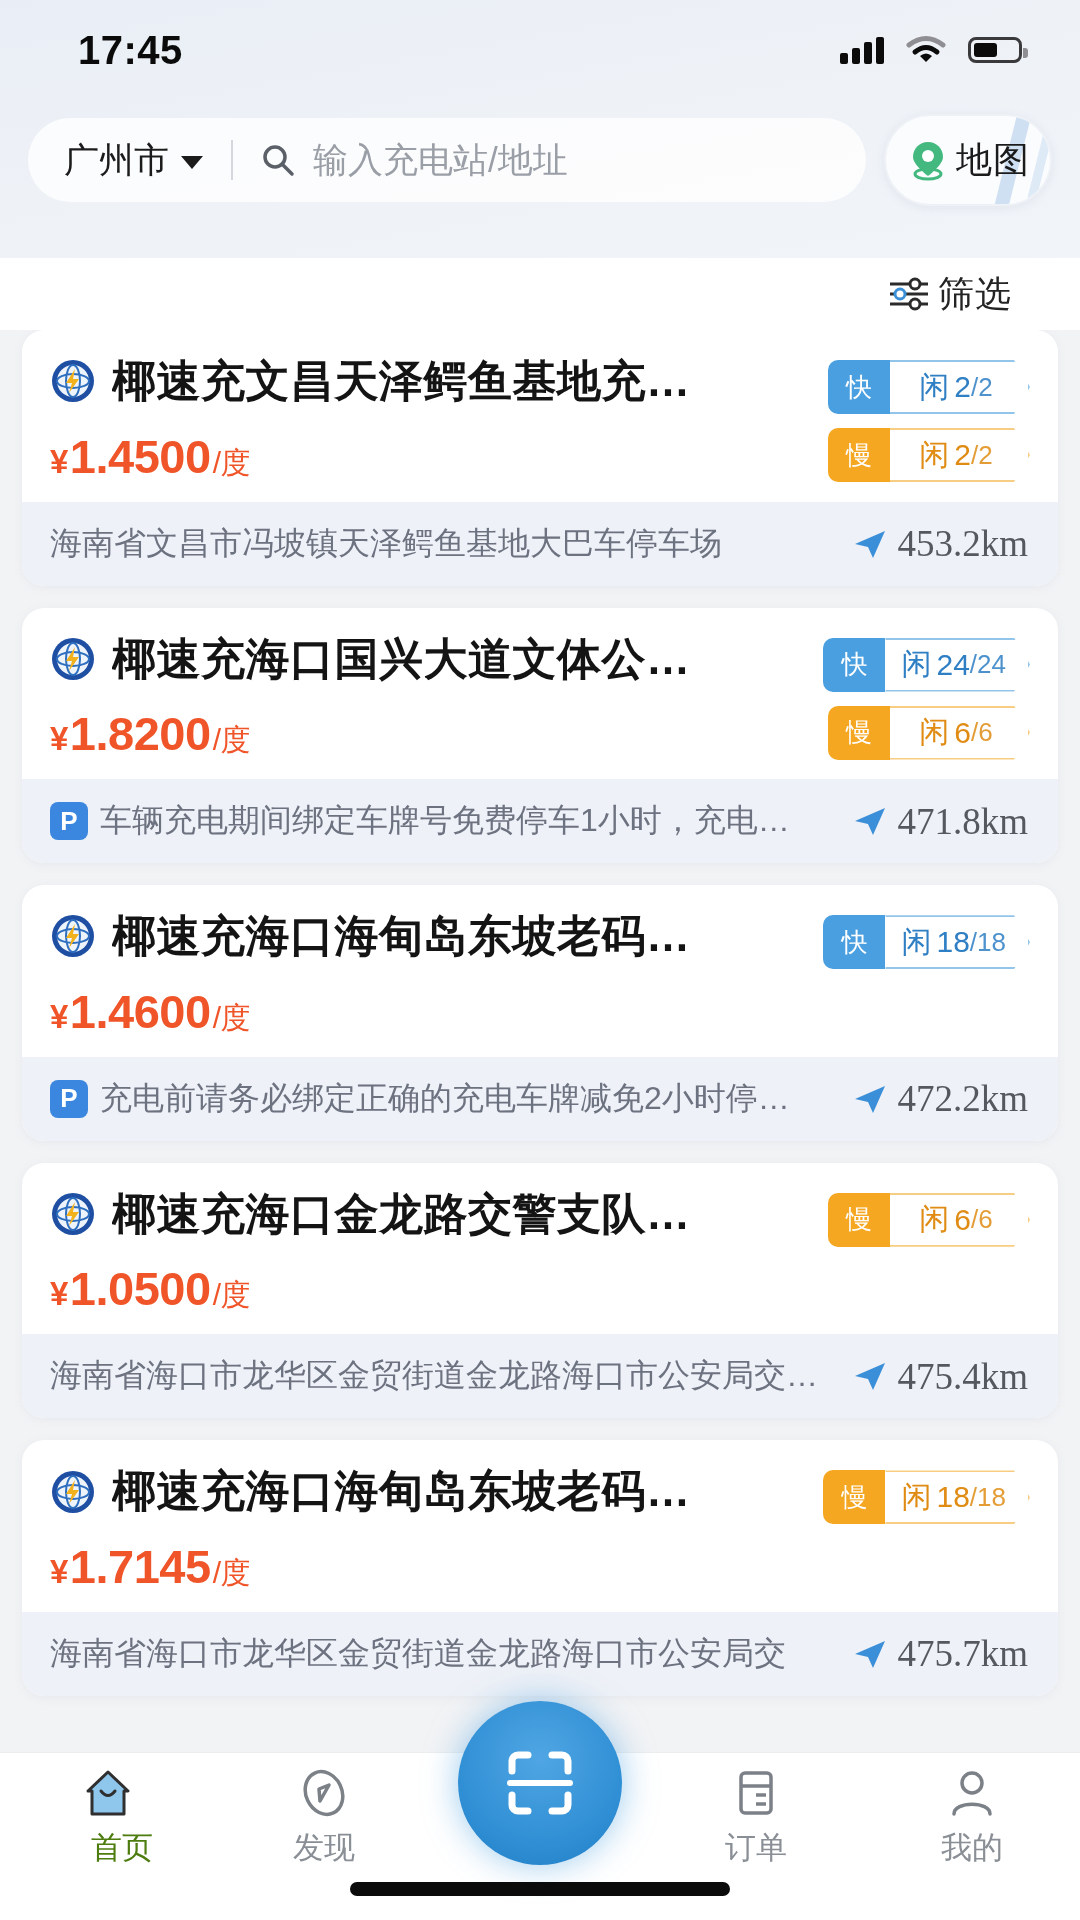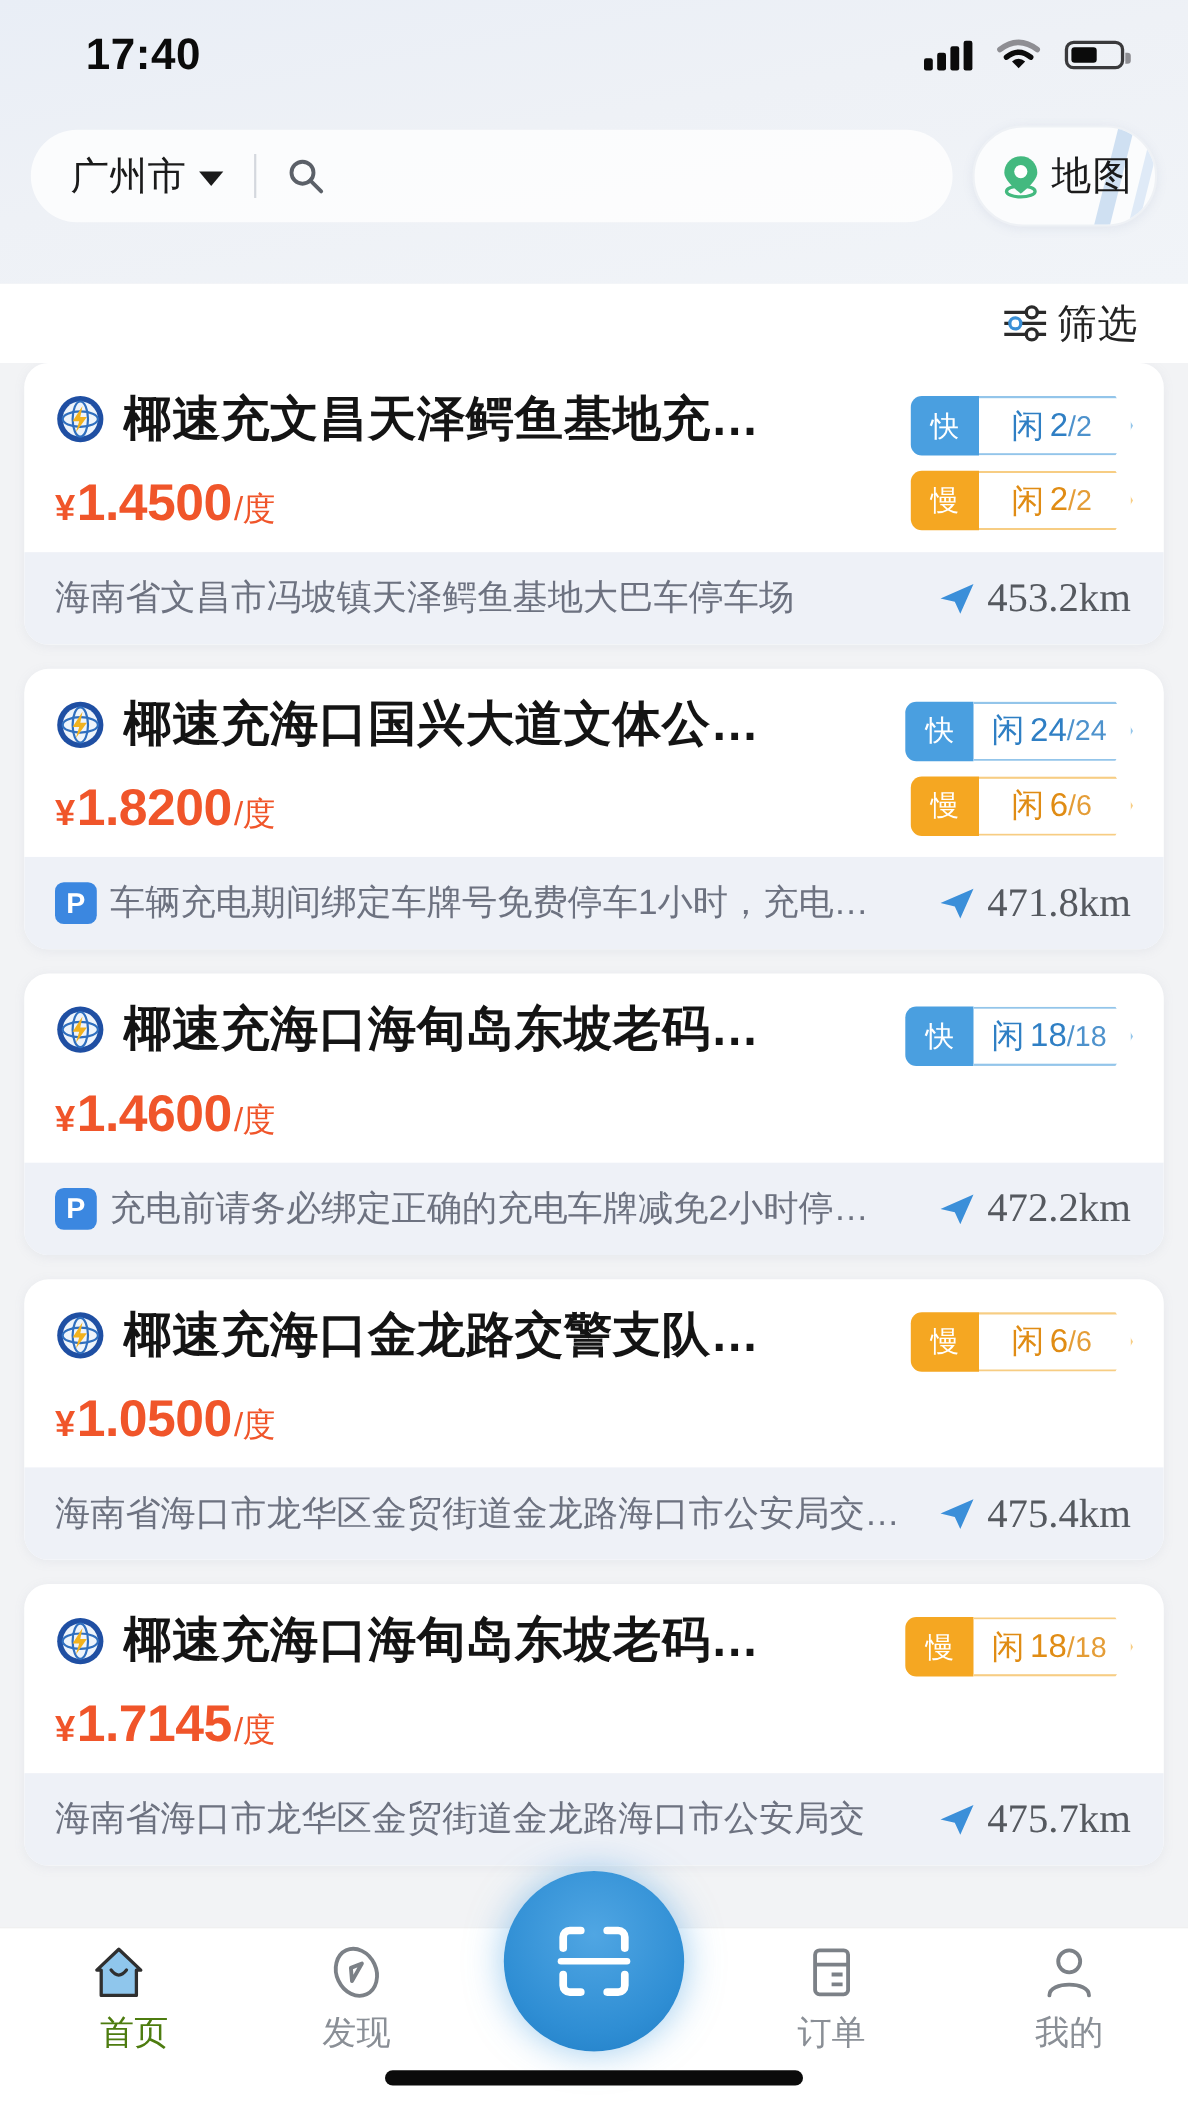--- a/index.html
+++ b/index.html
@@ -74,21 +74,21 @@
     background:#cfe0f2; transform:rotate(14deg); }
   .mapbtn .road2{ position:absolute; right:8px; top:-20px; width:9px; height:160px;
     background:#dfeaf7; transform:rotate(14deg); }
   .mapbtn .pin{ width:44px; height:44px; position:relative; z-index:2; }
   .maplabel{ font-size:36px; color:#1b1b1b; position:relative; z-index:2; letter-spacing:1px;}
 
   
   .filterbar{
     position:absolute; left:0; top:258px; width:1080px; height:72px;
     background:#ffffff; display:flex; align-items:center; justify-content:flex-end;
-    padding-right:45px;
+    padding-right:68px;
   }
   .filterbtn{ display:flex; align-items:center; gap:8px; }
   .filtericon{ width:42px; height:34px; }
   .filterlabel{ font-size:36px; color:#242424; letter-spacing:1px; }
 
   
   .list{
     position:absolute; left:0; top:330px; width:1080px; height:1420px;
     padding:0 22px; overflow:hidden;
   }
@@ -176,21 +176,21 @@
     position:absolute; left:50%; bottom:24px; transform:translateX(-50%);
     width:380px; height:14px; background:#0b0b0b; border-radius:8px;
   }
 </style>
 </head>
 <body>
 
 <div class="header">
 
   <div class="statusbar">
-    <div class="clock">17:40</div>
+    <div class="clock">17:45</div>
     <div class="status-icons">
       <span class="sig">
           <i></i>
           <i></i>
           <i></i>
           <i></i>
         </span>
       <svg width="40" height="30" viewBox="0 0 40 30">
         <path d="M3 10 Q20 -3 37 10" stroke="#8e8e93" stroke-width="5" fill="none" stroke-linecap="round"></path>
         <path d="M9 17 Q20 8 31 17" stroke="#0b0b0b" stroke-width="5" fill="none" stroke-linecap="round"></path>
@@ -206,20 +206,21 @@
     <div class="searchbox">
       <div class="cityname">
         <span>广州市</span>
         <span class="caret"></span>
       </div>
       <span class="divider"></span>
       <svg class="mag" viewBox="0 0 34 34">
         <circle cx="14" cy="14" r="10" stroke="#5b6068" stroke-width="3.5" fill="none"></circle>
         <line x1="21" y1="21" x2="31" y2="31" stroke="#5b6068" stroke-width="3.5" stroke-linecap="round"></line>
       </svg>
+      <span class="ph">输入充电站/地址</span>
     </div>
 
     <div class="mapbtn">
       <span class="road2"></span>
       <span class="road1"></span>
       <svg class="pin" viewBox="0 0 44 44">
         <ellipse cx="22" cy="36" rx="13" ry="5" fill="none" stroke="#43b97f" stroke-width="3"></ellipse>
         <path d="M22 4 C13 4 7 11 7 19 C7 27 22 38 22 38 C22 38 37 27 37 19 C37 11 31 4 22 4 Z" fill="#43b97f"></path>
         <circle cx="22" cy="18" r="6" fill="#ffffff"></circle>
       </svg>

